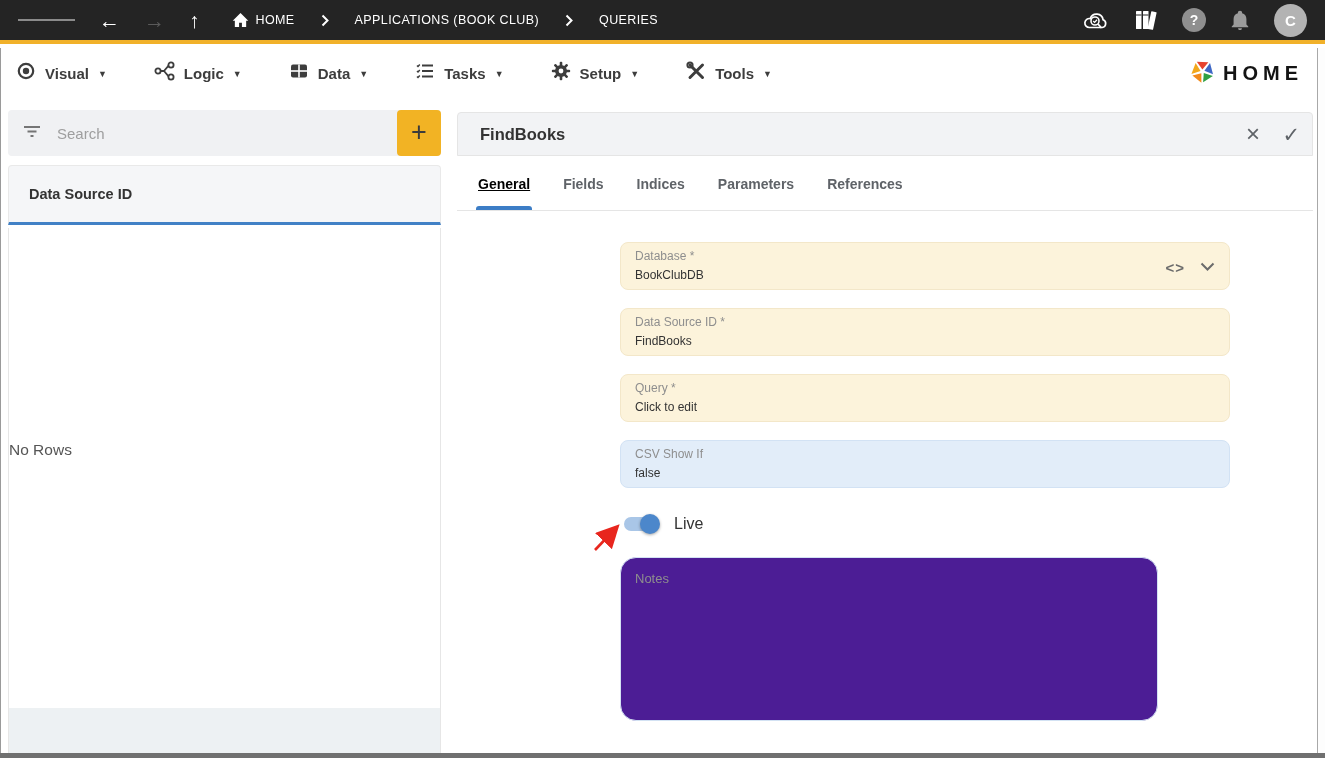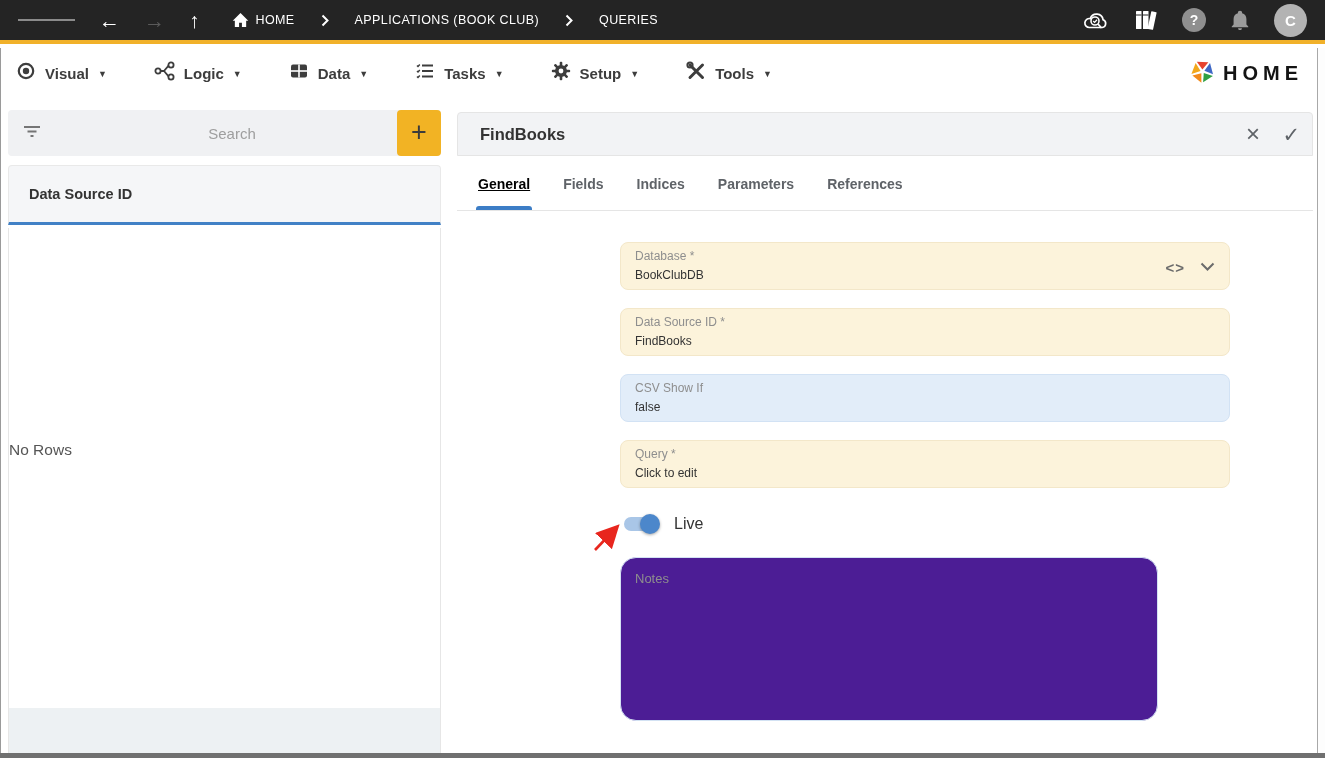--- a/index.html
+++ b/index.html
@@ -35,21 +35,21 @@
   
   .win-left-border { position:absolute; left:0; top:48px; bottom:0; width:1px; background:#9a9a9a; }
   .v-scrollbar { position:absolute; right:0; top:48px; bottom:5px; width:8px; background:#fdfdfd; border-left:1px solid #a8a8a8; }
   .h-scrollbar { position:absolute; left:0; bottom:0; width:1325px; height:5px; background:#707070; }
 
   
   .left-panel { position:absolute; left:8px; top:110px; width:433px; bottom:0; }
   .search-bar { position:absolute; left:0; top:0; width:433px; height:46px; background:#f0f1f3;
                 border-radius:4px; display:flex; align-items:center; padding-left:14px; }
   .search-input { flex:1; border:none; outline:none; background:transparent; font-size:15px;
-                  color:#0369a1; padding-left:15px; font-family:"Liberation Sans", sans-serif;text-align:center; }
+                  color:#0369a1; padding-left:15px; font-family:"Liberation Sans", sans-serif; }
   .search-input::placeholder { color:#9e9e9e; }
   .mag-wrap { margin-right:12px; }
   .add-btn { position:absolute; right:0; top:0; width:44px; height:46px; background:#F2B324;
              border-radius:4px; display:flex; align-items:center; justify-content:center; cursor:pointer; }
   .add-glyph { font-size:27px; font-weight:400; color:#3b3b3b; line-height:1; margin-top:-2px; }
   .grid-header { position:absolute; left:0; top:55px; width:433px; height:60px; background:#f5f6f8;
                  border:1px solid #e9e9e9; border-bottom:3px solid #4181C6; border-radius:4px 4px 0 0;
                  display:flex; align-items:center; padding-left:20px; }
   .grid-header-label { font-size:14.5px; font-weight:bold; color:#333; }
   .grid-body { position:absolute; left:0; top:118px; width:433px; bottom:50px; background:#fff;
@@ -320,28 +320,28 @@
               </svg>
           </span>
         </span>
       </div>
 
       <div class="field req">
         <span class="f-label">Data Source ID *</span>
         <span class="f-value">FindBooks</span>
       </div>
 
+      <div class="field req">
+        <span class="f-label">Query *</span>
+        <span class="f-value">Click to edit</span>
+      </div>
+
       <div class="field opt">
         <span class="f-label">CSV Show If</span>
         <span class="f-value">false</span>
-      </div>
-
-      <div class="field req">
-        <span class="f-label">Query *</span>
-        <span class="f-value">Click to edit</span>
       </div>
 
       <div class="live-row">
         <div class="toggle">
           <div class="toggle-track"></div>
           <div class="toggle-knob"></div>
         </div>
         <span class="live-label">Live</span>
       </div>
 

